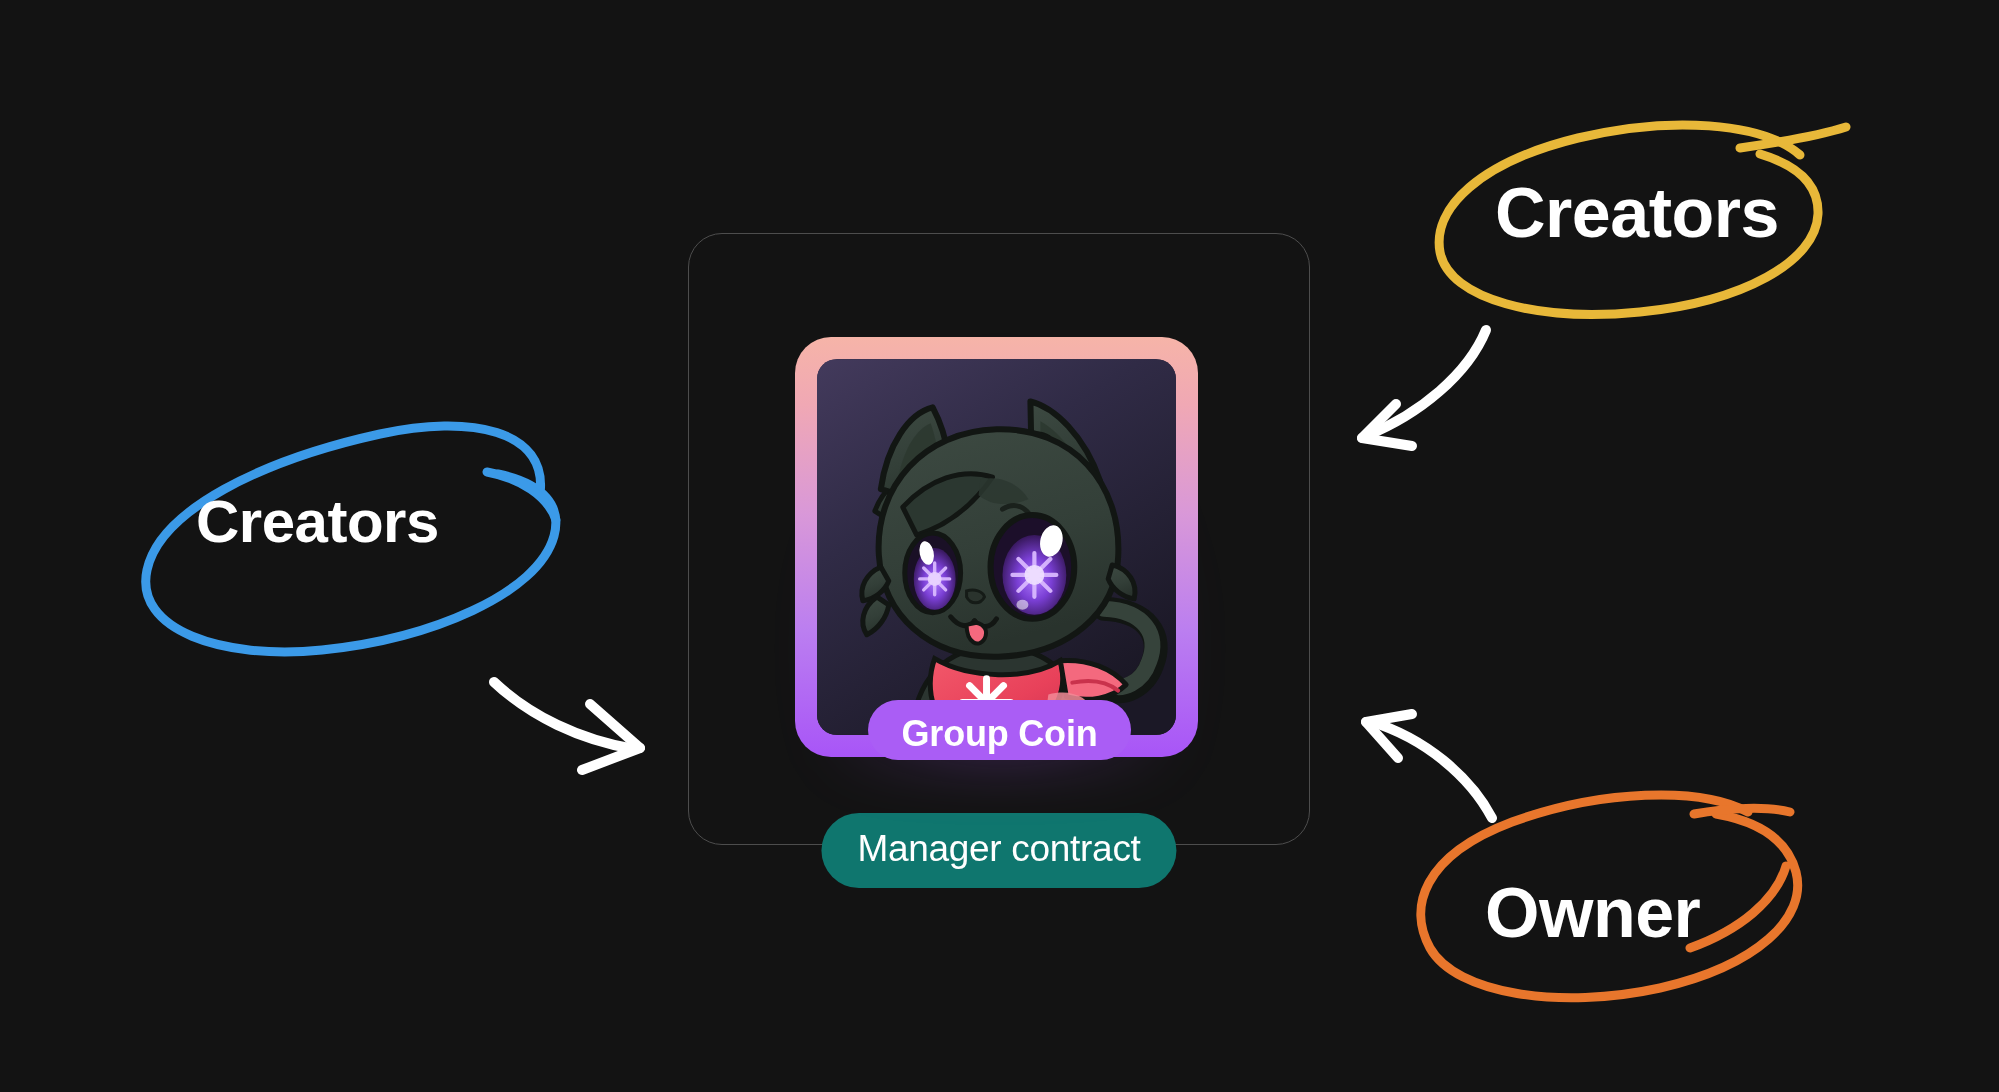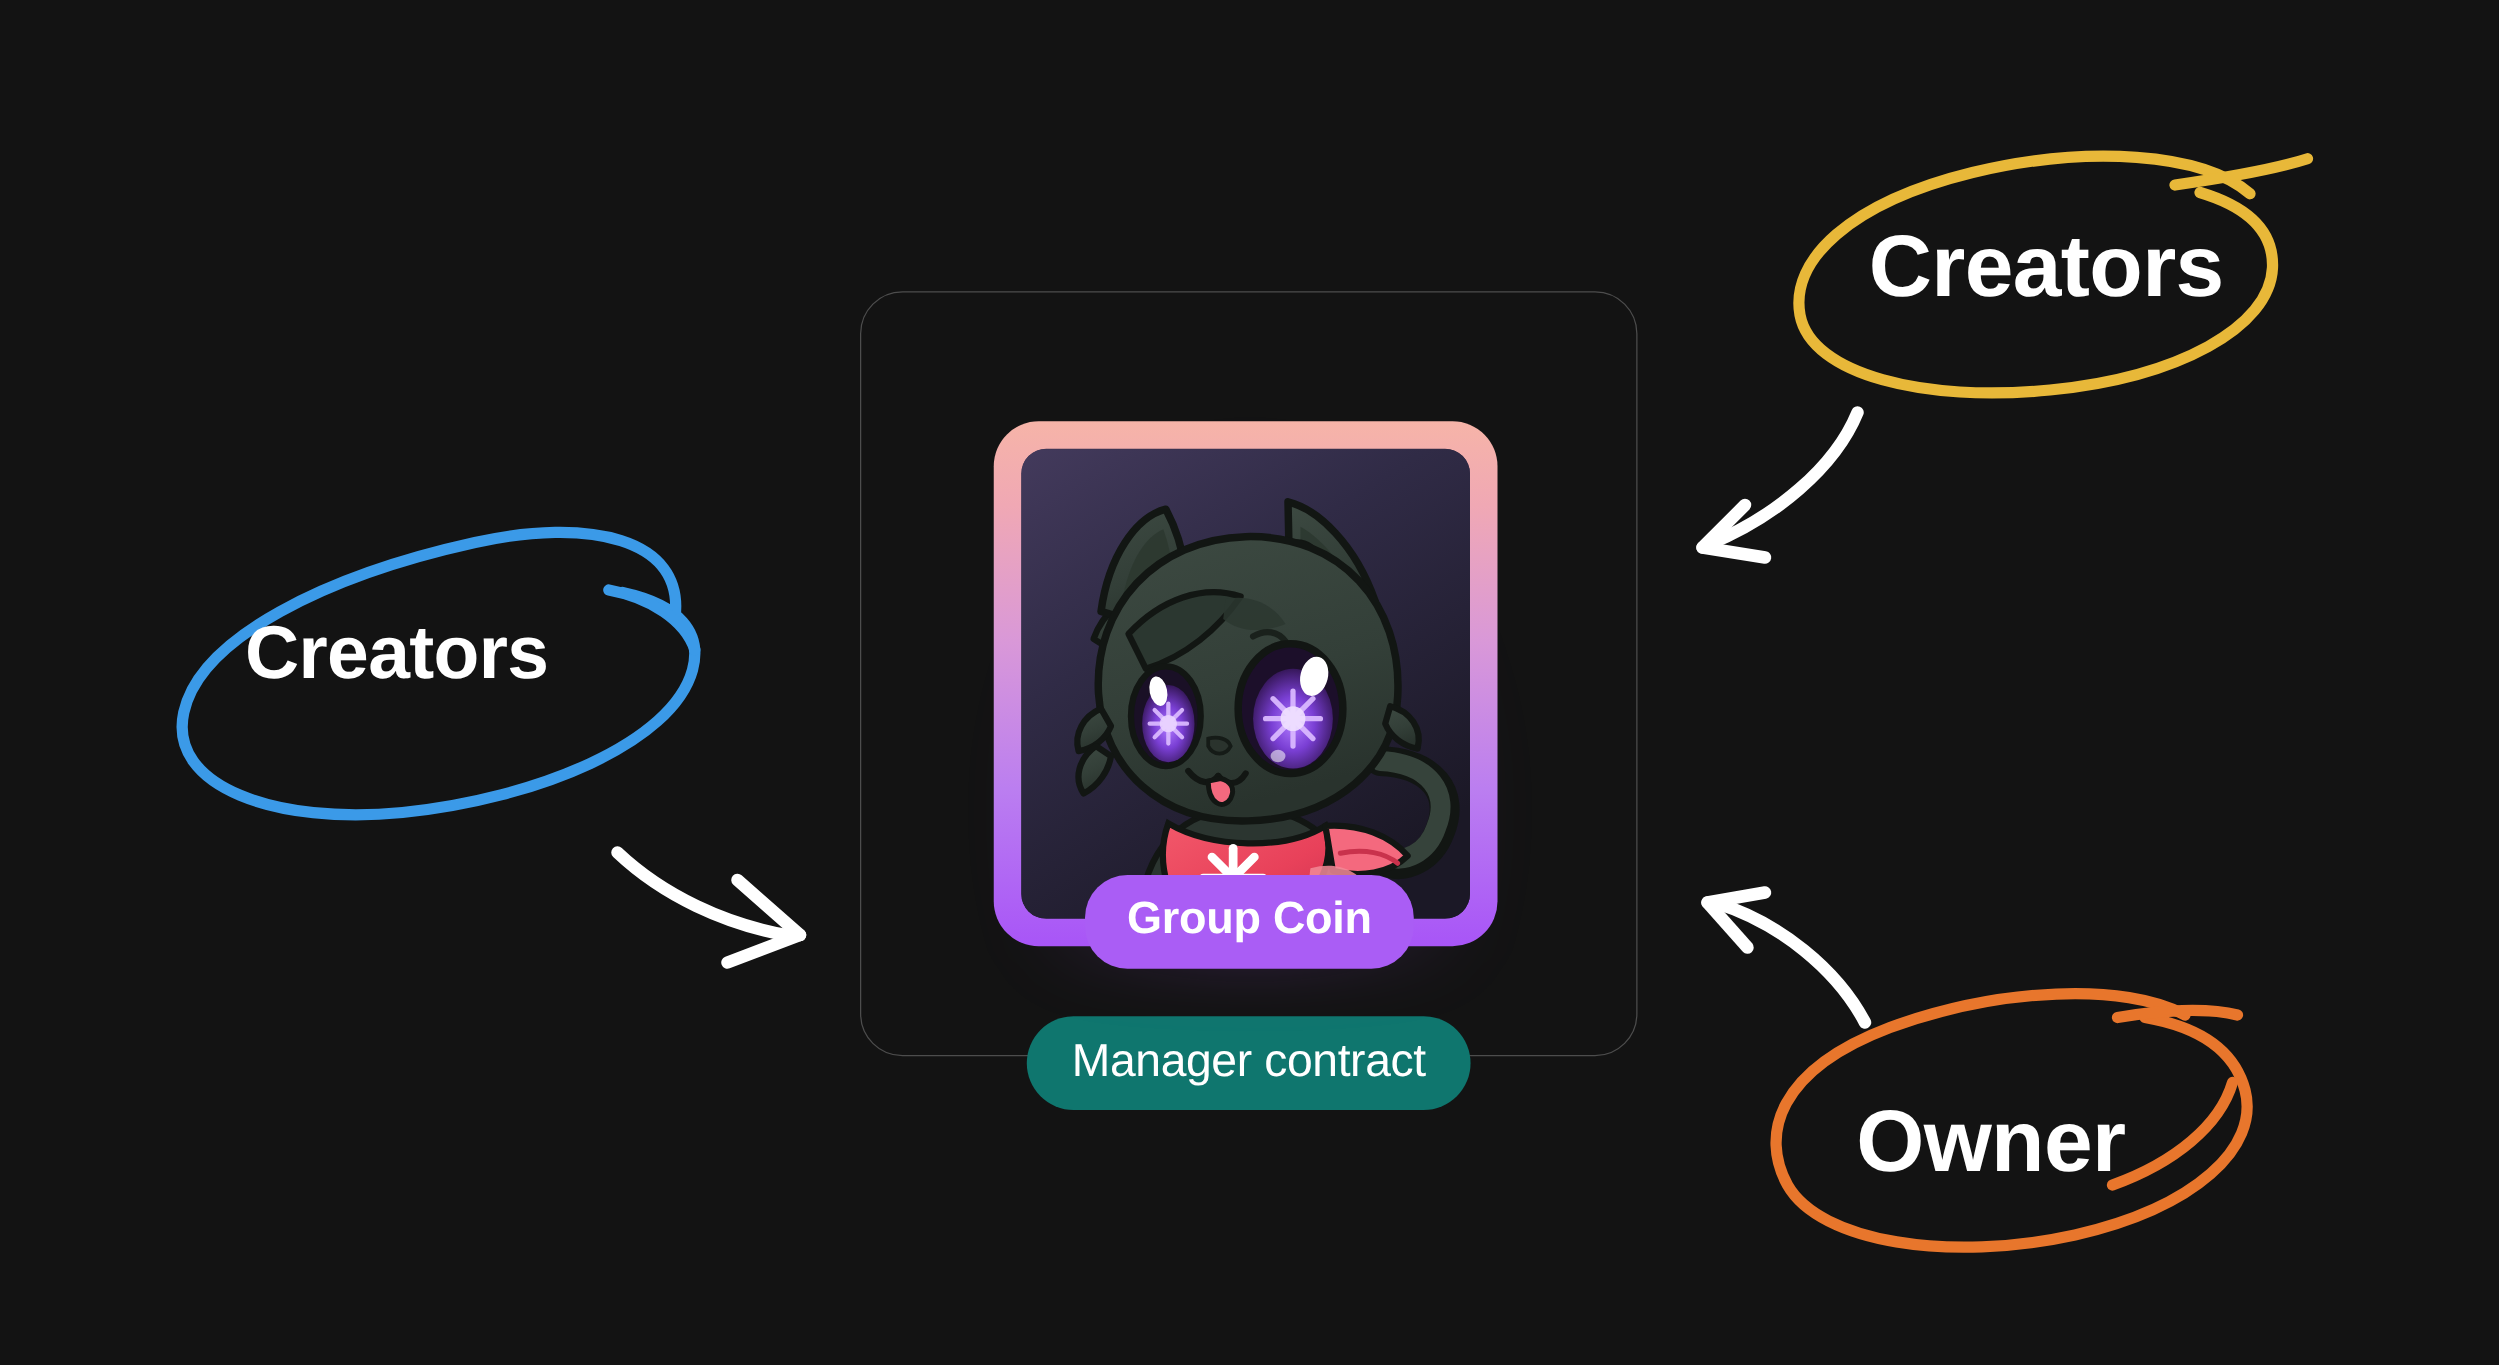--- a/index.html
+++ b/index.html
@@ -136,21 +136,21 @@
   #group-coin-badge {
     position: absolute;
     left: 50%;
     transform: translateX(-50%);
     top: 700px;
     background: #aa5df5;
     color: #ffffff;
     font-size: 36px;
     font-weight: 700;
     letter-spacing: -0.2px;
-    padding: 13px 34px 20px 34px;
+    padding: 13px 34px 5px 34px;
     border-radius: 34px;
     white-space: nowrap;
     z-index: 25;
   }
 </style>
 </head>
 <body>
 
 <div id="stage">
 

